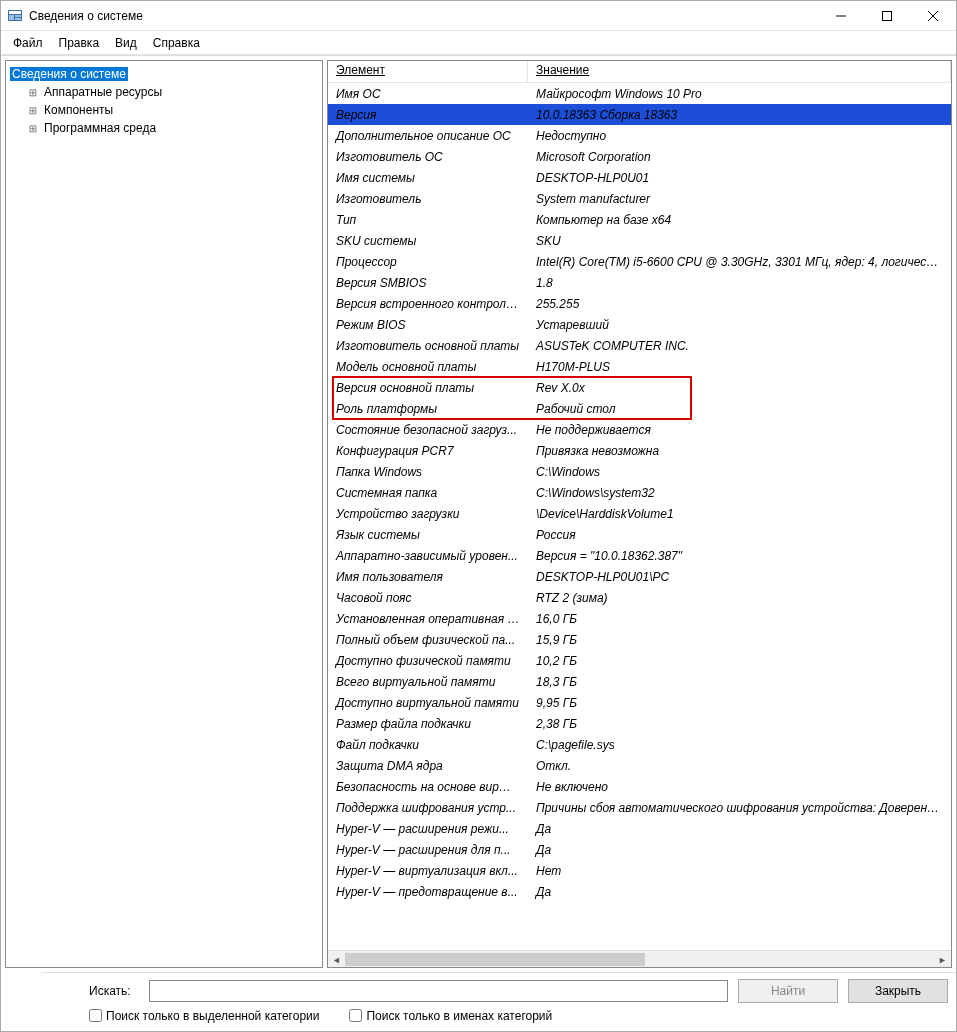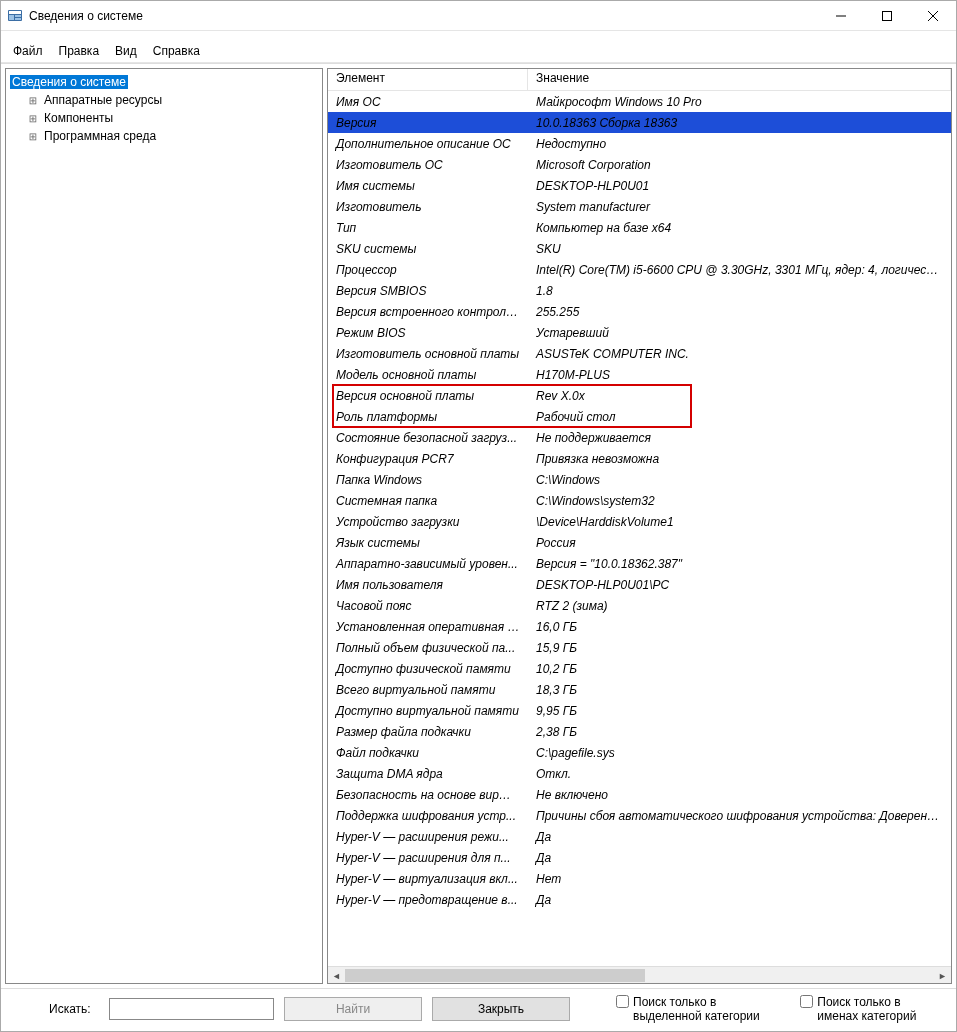--- a/index.html
+++ b/index.html
@@ -6,55 +6,55 @@
   html, body { margin: 0; padding: 0; height: 100%; font-family: "Segoe UI", Tahoma, sans-serif; font-size: 12px; color: #000; background: #fff; }
   .window { width: 957px; height: 1032px; display: flex; flex-direction: column; border: 1px solid #aaa; background: #fff; }
   
   .titlebar { height: 30px; display: flex; align-items: center; padding-left: 6px; border-bottom: 1px solid #e5e5e5; }
   .titlebar-icon { width: 16px; height: 16px; margin-right: 6px; }
   .titlebar-icon svg { width: 16px; height: 16px; display:block; }
   .titlebar-title { flex: 1; font-size: 12px; }
   .win-controls { display: flex; height: 100%; }
   .win-btn { width: 46px; height: 100%; display: flex; align-items: center; justify-content: center; font-family: "Segoe MDL2 Assets","Segoe UI Symbol",sans-serif; font-size: 10px; background: #fff; cursor: default; }
   
-  .menubar { height: 24px; display: flex; align-items: center; padding: 0 4px; gap: 0; border-bottom: 1px solid #e5e5e5; margin-top: 8px; }
+  .menubar { height: 24px; display: flex; align-items: center; padding: 0 4px; gap: 0; border-bottom: 1px solid #e5e5e5; }
   .menu-item { padding: 2px 8px; cursor: default; }
   
   .main { flex: 1; display: flex; border-top: 1px solid #ddd; min-height: 0; }
   .tree-pane { width: 318px; border: 1px solid #888; margin: 4px 2px 4px 4px; padding: 4px 0; overflow: auto; background:#fff; }
   .detail-pane { flex: 1; border: 1px solid #888; margin: 4px 4px 4px 2px; display: flex; flex-direction: column; min-width: 0; }
   
   .tree-row { display: flex; align-items: center; height: 18px; padding-left: 4px; white-space: nowrap; cursor: default; }
   .tree-row .toggle { width: 14px; text-align: center; font-size: 10px; color:#666; margin-right: 2px; }
   .tree-row .label { padding: 0 2px; }
   .tree-row.selected .label { background: #0078d7; color: #fff; }
   .tree-row.child { padding-left: 20px; }
   .dotted { display:inline-block; width:0; }
   
-  .list-header { display: flex; height: 22px; background: #fff; border-bottom: 1px solid #e5e5e5; flex-shrink:0; }
+  .list-header { display: flex; height: 22px; background: #fff; border-bottom: 1px solid #e5e5e5; flex-shrink:0;text-decoration:underline; }
   .list-header .col { padding: 2px 8px; border-right: 1px solid #e5e5e5; cursor: default; white-space:nowrap; overflow:hidden; text-overflow:ellipsis; }
   .list-body { flex: 1; overflow-x: auto; overflow-y: hidden; position:relative; }
   .list-rows { min-width: 100%; }
   .row { display: flex; height: 21px; align-items: center; font-style: italic; }
   .row:nth-child(2) { background: #1d4ed8; }
   .row .cell { padding: 2px 8px; white-space: nowrap; overflow: hidden; text-overflow: ellipsis; }
   .col-name { width: 200px; flex-shrink: 0; }
   .col-value { flex: 1; min-width: 400px; }
   .highlight-box { position:absolute; border: 2px solid #d40000; pointer-events: none; }
   .hscroll { height:17px; background:#f0f0f0; border-top:1px solid #ddd; position:relative; flex-shrink:0; }
   .hscroll .thumb { position:absolute; left:17px; top:2px; height:13px; width: 300px; background:#cdcdcd; }
   .hscroll .arrow { position:absolute; top:0; width:17px; height:17px; display:flex; align-items:center; justify-content:center; font-size:9px; color:#555; }
   .hscroll .arrow.left { left:0; }
   .hscroll .arrow.right { right:0; }
   
-  .search-area { border-top: 1px solid #ddd; padding: 6px 20px 8px 8px; display:flex; flex-direction:row; gap:6px; }
+  .search-area { border-top: 1px solid #ddd; padding: 6px 8px 8px 8px; display:flex; flex-direction:column; gap:6px;margin-left:40px; }
   .search-row1 { display:flex; align-items:center; gap:10px; }
   .search-label { width: 90px; padding-left: 40px; }
   .search-input { flex:1; height:22px; border:1px solid #888; padding:2px 4px; font:inherit; }
-  .btn { width: 138px; height: 24px; border: 1px solid #aaa; background:#e1e1e1; cursor:default; display:flex; align-items:center; justify-content:center; }
+  .btn { width: 100px; height: 24px; border: 1px solid #aaa; background:#e1e1e1; cursor:default; display:flex; align-items:center; justify-content:center; }
   .btn.disabled { color:#888; background:#efefef; }
   .search-row2 { display:flex; align-items:center; gap:30px; padding-left: 40px; }
   .checkbox-wrap { display:flex; gap:4px; }
   .checkbox-wrap input { margin:0; width:13px; height:13px; }
 </style>
 </head>
 <body>
 
 <div class="window">
 

